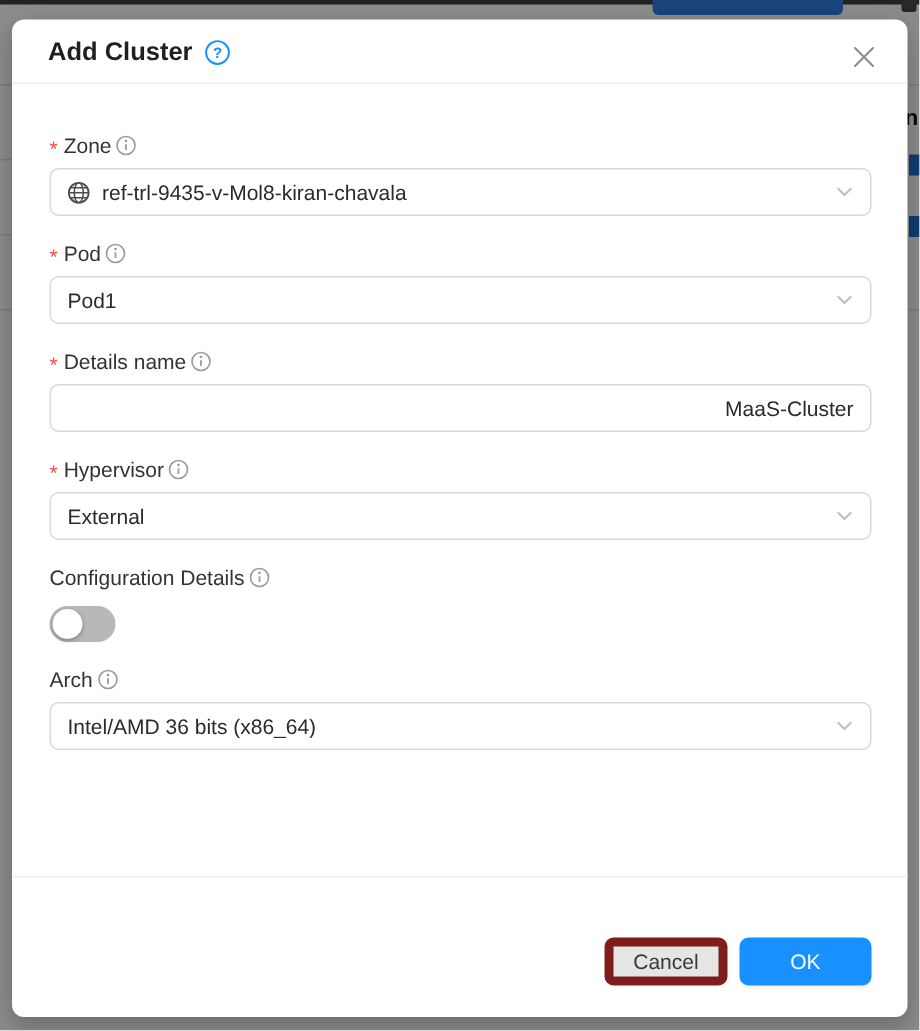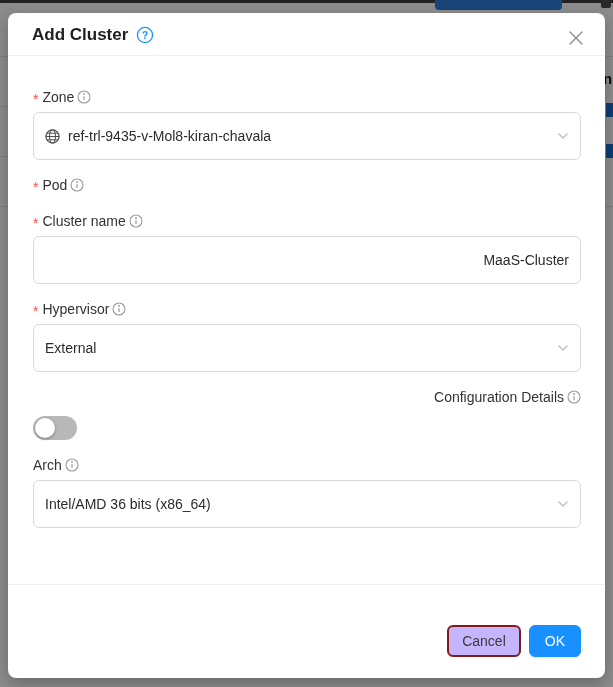--- a/index.html
+++ b/index.html
@@ -32,48 +32,48 @@
                cursor:pointer; display:flex; align-items:center; justify-content:center; }
 
   .modal-body { flex:1 1 auto; padding:30px 24px 0 25px; overflow:hidden; }
 
   .form-item { margin-bottom:14px; }
   .form-label { display:flex; align-items:center; height:22px; margin-bottom:4px;
                 font-size:14px; color:#333; }
   .req { color:#ff4d4f; font-size:14px; margin-right:4px; line-height:1; padding-top:4px; }
   .info-icon { display:inline-flex; width:14px; height:14px; margin-left:3px; }
 
-  .select, .text-input { position:relative; height:48px; border:1px solid #d9d9d9; border-radius:6px;
+  .select, .text-input { position:relative; height:32px; border:1px solid #d9d9d9; border-radius:6px;
             background:#fff; display:flex; align-items:center; padding:0 11px;
             font-size:14px; color:#2b2b2b; cursor:pointer; width:100%; }
   .select.focused { border-color:#40a9ff; border-width:1px;
                     box-shadow:0 0 0 2px rgba(24,144,255,0.12); }
   .select .value { flex:1 1 auto; white-space:nowrap; overflow:hidden; }
   .chevron { position:absolute; right:11px; top:50%; transform:translateY(-50%); display:flex; }
   .globe { display:inline-flex; width:15px; height:15px; margin-right:8px; flex:0 0 auto; }
 
   .text-input { cursor:text;justify-content:flex-end; }
 
   .two-col { display:flex; gap:12px; }
   .two-col .col { flex:1 1 0; min-width:0; }
 
   .switch { position:relative; width:44px; height:24px; border-radius:12px;
             background:rgba(0,0,0,0.28); border:none; cursor:pointer; display:block; }
   .switch .knob { position:absolute; left:2px; top:2px; width:20px; height:20px; border-radius:50%;
                   background:#fff; box-shadow:0 1px 3px rgba(0,0,0,0.35); }
   .switch-item { margin-bottom:14px; }
-  .switch-item .form-label { margin-bottom:8px;justify-content:flex-end; }
+  .switch-item .form-label { margin-bottom:8px; }
 
   .modal-footer { flex:0 0 auto; border-top:1px solid #f0f0f0; padding:40px 24px 21px 24px;
                   display:flex; justify-content:flex-end; align-items:center; gap:8px; }
   .btn { height:32px; border-radius:6px; font-size:14px; cursor:pointer;
          display:inline-flex; align-items:center; justify-content:center;
          font-family:"Liberation Sans", sans-serif; }
-  .btn-default { background:#c4b5fd; border:2px solid #7f1d1d; color:#3a3a3a; padding:0 13px; }
-  .btn-primary { background:#1890ff; border:1px solid #1890ff; color:#fff; padding:0 15px;
+  .btn-default { background:#e5e5e5; border:6px solid #7f1d1d; color:#3a3a3a; padding:0 13px; }
+  .btn-primary { background:#1890ff; border:1px solid #1890ff; color:#fff; padding:0 33px;
                  box-shadow:0 2px 0 rgba(0,0,0,0.045); }
 </style>
 </head>
 <body>
 
 <div class="screen">
 
   <div class="backdrop">
     <div class="bd-topstrip"></div>
     <div class="bd-row" style="top:56px"></div>
@@ -144,26 +144,34 @@
           <span class="req">*</span>
           <span>Pod</span>
           <span class="info-icon">
             <svg viewBox="0 0 14 14" width="14" height="14">
               <circle cx="7" cy="7" r="6" fill="none" stroke="#9b9b9b" stroke-width="1.1"></circle>
               <line x1="7" y1="6.2" x2="7" y2="10" stroke="#9b9b9b" stroke-width="1.2"></line>
               <circle cx="7" cy="4" r="0.9" fill="#9b9b9b"></circle>
             </svg>
           </span>
         </div>
+        <div class="select">
+          <span class="value">Pod1</span>
+          <span class="chevron">
+            <svg viewBox="0 0 12 8" width="12" height="8">
+              <polyline points="1.5,1.5 6,6 10.5,1.5" fill="none" stroke="#bfbfbf" stroke-width="1.4"></polyline>
+            </svg>
+          </span>
+        </div>
       </div>
 
       <div class="form-item">
         <div class="form-label">
           <span class="req">*</span>
-          <span>Cluster name</span>
+          <span>Details name</span>
           <span class="info-icon">
             <svg viewBox="0 0 14 14" width="14" height="14">
               <circle cx="7" cy="7" r="6" fill="none" stroke="#9b9b9b" stroke-width="1.1"></circle>
               <line x1="7" y1="6.2" x2="7" y2="10" stroke="#9b9b9b" stroke-width="1.2"></line>
               <circle cx="7" cy="4" r="0.9" fill="#9b9b9b"></circle>
             </svg>
           </span>
         </div>
         <div class="text-input">
           <span class="value">MaaS-Cluster</span>

